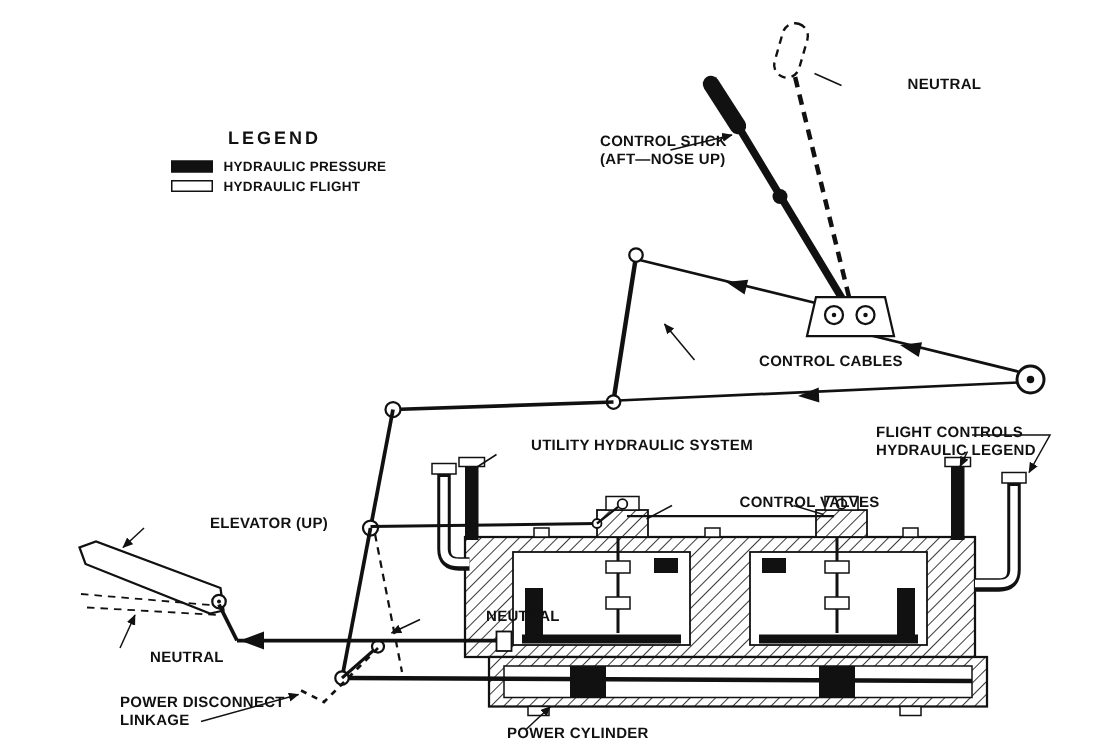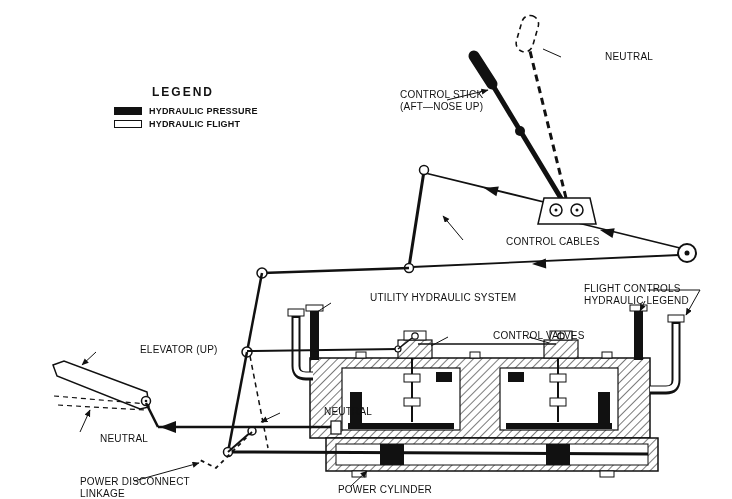--- a/index.html
+++ b/index.html
@@ -3,21 +3,21 @@
 <meta charset="utf-8">
 <style>
   * { box-sizing: border-box; }
   html, body { margin: 0; padding: 0; background: #fff; }
   .fig {
     position: relative; width: 732px; height: 499px; background: #fff;
     font-family: "Liberation Sans", sans-serif; color: #111; overflow: hidden;
   }
   svg.canvas { position: absolute; left: 0; top: 0; }
   .lbl {
-    position: absolute; font-size: 10px; font-weight: 400; letter-spacing: .2px;
+    position: absolute; font-size: 10px; font-weight: 700; letter-spacing: .2px;
     white-space: nowrap; line-height: 1.2; color: #111; padding-left: 44px;
   }
   .center { }
   .legend { position: absolute; left: 114px; top: 85px; }
   .legend-title { font-size: 12px; font-weight: 700; letter-spacing: 2px; margin: 0 0 7px 38px; }
   .lrow { display: flex; align-items: center; gap: 7px; margin-bottom: 3px;
           font-size: 9px; font-weight: 700; letter-spacing: .2px; }
   .lrow.pivot { margin-top: 11px; }
   .sw { width: 28px; height: 8px; border: 1.5px solid #111; flex: 0 0 auto; }
   .sw.solid { background: #111; }
@@ -180,35 +180,35 @@
 
   <div class="lbl" style="left:561px;top:51px">NEUTRAL</div>
 
   <div class="lbl center" style="left:356px;top:89px;width:96px">
     <div>CONTROL STICK</div>
     <div>(AFT—NOSE UP)</div>
   </div>
 
   <div class="lbl" style="left:462px;top:236px">CONTROL CABLES</div>
 
-  <div class="lbl" style="left:326px;top:292px">UTILITY HYDRAULIC SYSTEM</div>
+  <div class="lbl" style="left:310px;top:292px">UTILITY HYDRAULIC SYSTEM</div>
 
   <div class="lbl center" style="left:540px;top:283px;width:104px">
     <div>FLIGHT CONTROLS</div>
     <div>HYDRAULIC LEGEND</div>
   </div>
 
   <div class="lbl" style="left:449px;top:330px">CONTROL VALVES</div>
 
   <div class="lbl" style="left:96px;top:344px">ELEVATOR (UP)</div>
 
   <div class="lbl" style="left:56px;top:433px">NEUTRAL</div>
 
   <div class="lbl" style="left:280px;top:406px">NEUTRAL</div>
 
-  <div class="lbl center" style="left:36px;top:476px;width:112px">
+  <div class="lbl center" style="left:36px;top:463px;width:112px">
     <div>POWER DISCONNECT</div>
     <div>LINKAGE</div>
   </div>
 
   <div class="lbl" style="left:294px;top:484px">POWER CYLINDER</div>
 
 </div>
 
 </body></html>

